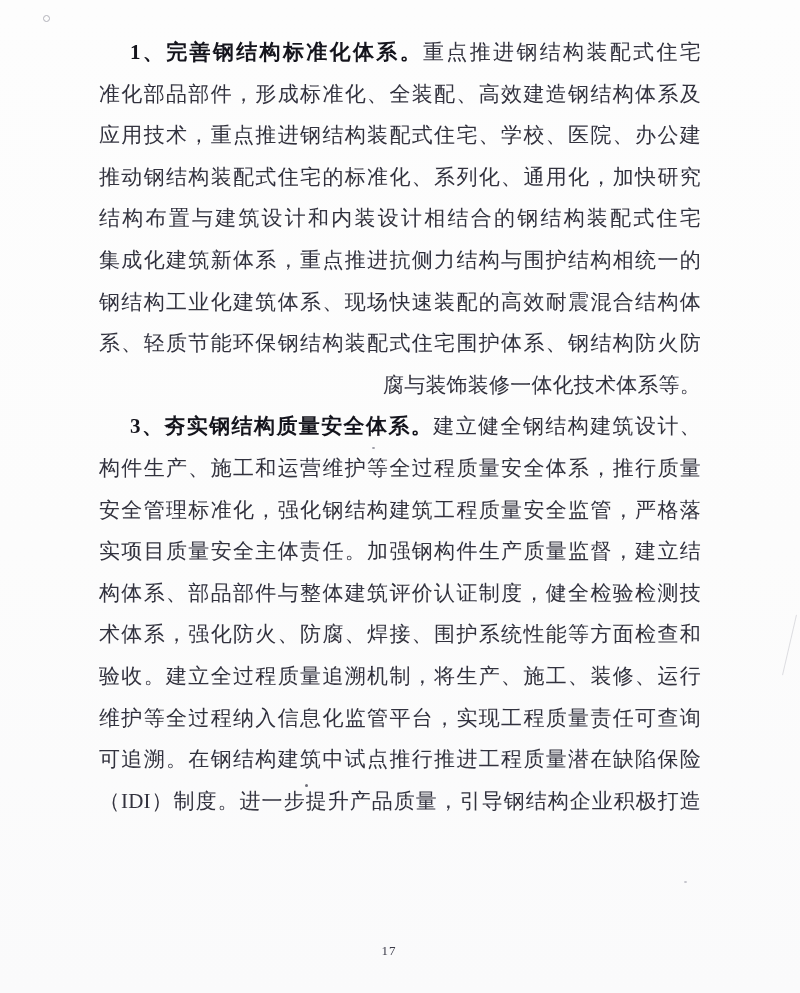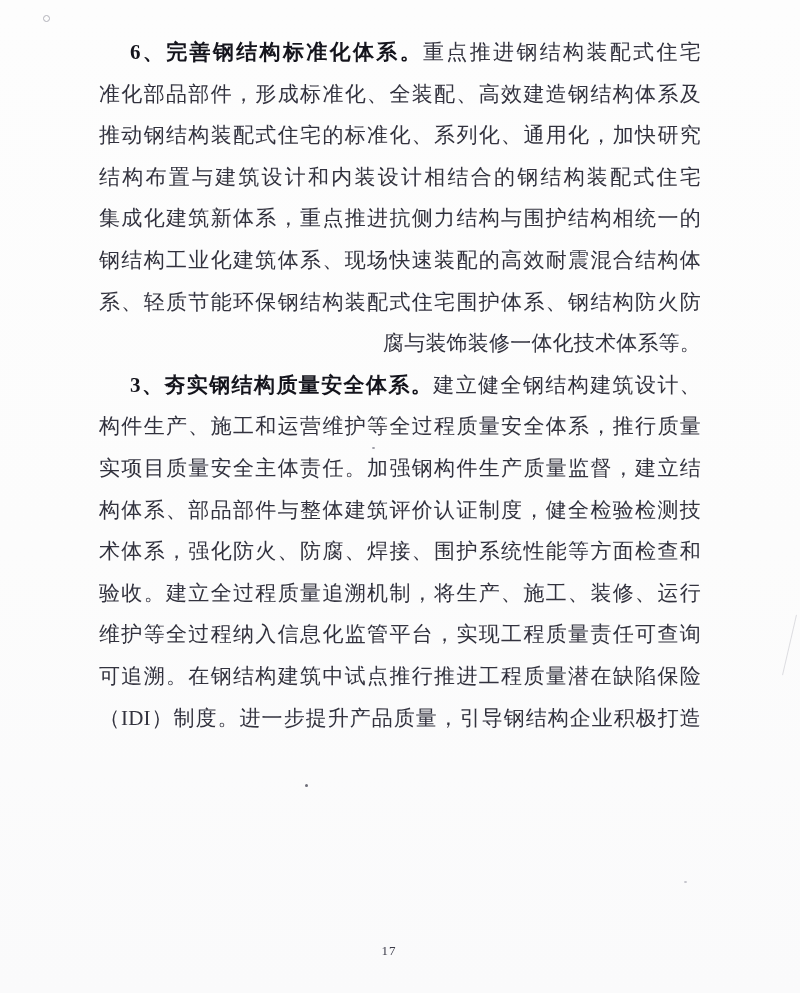--- a/index.html
+++ b/index.html
@@ -60,33 +60,35 @@
     transform: rotate(13deg);
   }
 </style>
 </head>
 <body>
 
 <div class="page">
 
   <div class="textblock">
 
-    <div class="line j ind"><b>6、完善钢结构标准化体系。</b><span>重点推进钢结构装配式住宅</span></div>
+    <div class="line j ind"><b>1、完善钢结构标准化体系。</b><span>重点推进钢结构装配式住宅</span></div>
 
     <div class="line j">准化部品部件，形成标准化、全装配、高效建造钢结构体系及</div>
+    <div class="line j">应用技术，重点推进钢结构装配式住宅、学校、医院、办公建</div>
     <div class="line j">推动钢结构装配式住宅的标准化、系列化、通用化，加快研究</div>
     <div class="line j">结构布置与建筑设计和内装设计相结合的钢结构装配式住宅</div>
     <div class="line j">集成化建筑新体系，重点推进抗侧力结构与围护结构相统一的</div>
     <div class="line j">钢结构工业化建筑体系、现场快速装配的高效耐震混合结构体</div>
     <div class="line j">系、轻质节能环保钢结构装配式住宅围护体系、钢结构防火防</div>
     <div class="line">腐与装饰装修一体化技术体系等。</div>
 
     <div class="line j ind"><b>3、夯实钢结构质量安全体系。</b><span>建立健全钢结构建筑设计、</span></div>
 
     <div class="line j">构件生产、施工和运营维护等全过程质量安全体系，推行质量</div>
+    <div class="line j">安全管理标准化，强化钢结构建筑工程质量安全监管，严格落</div>
     <div class="line j">实项目质量安全主体责任。加强钢构件生产质量监督，建立结</div>
     <div class="line j">构体系、部品部件与整体建筑评价认证制度，健全检验检测技</div>
     <div class="line j">术体系，强化防火、防腐、焊接、围护系统性能等方面检查和</div>
     <div class="line j">验收。建立全过程质量追溯机制，将生产、施工、装修、运行</div>
     <div class="line j">维护等全过程纳入信息化监管平台，实现工程质量责任可查询</div>
     <div class="line j">可追溯。在钢结构建筑中试点推行推进工程质量潜在缺陷保险</div>
     <div class="line j">（IDI）制度。进一步提升产品质量，引导钢结构企业积极打造</div>
 
   </div>
 

